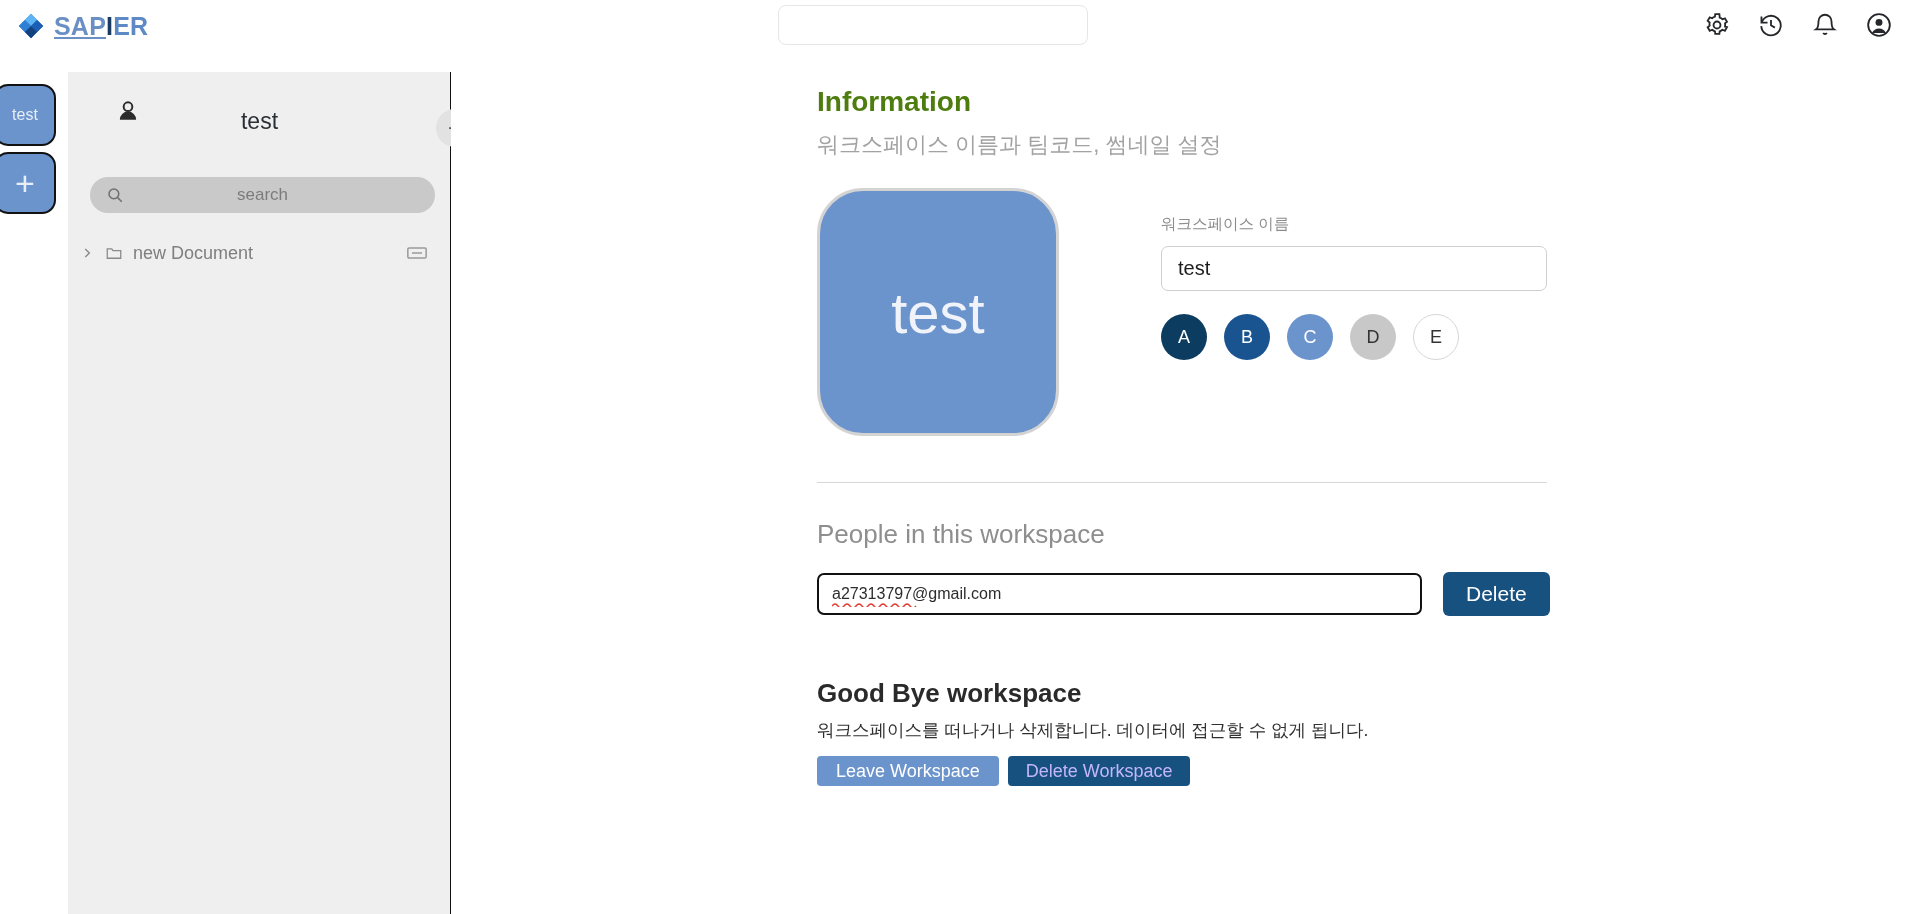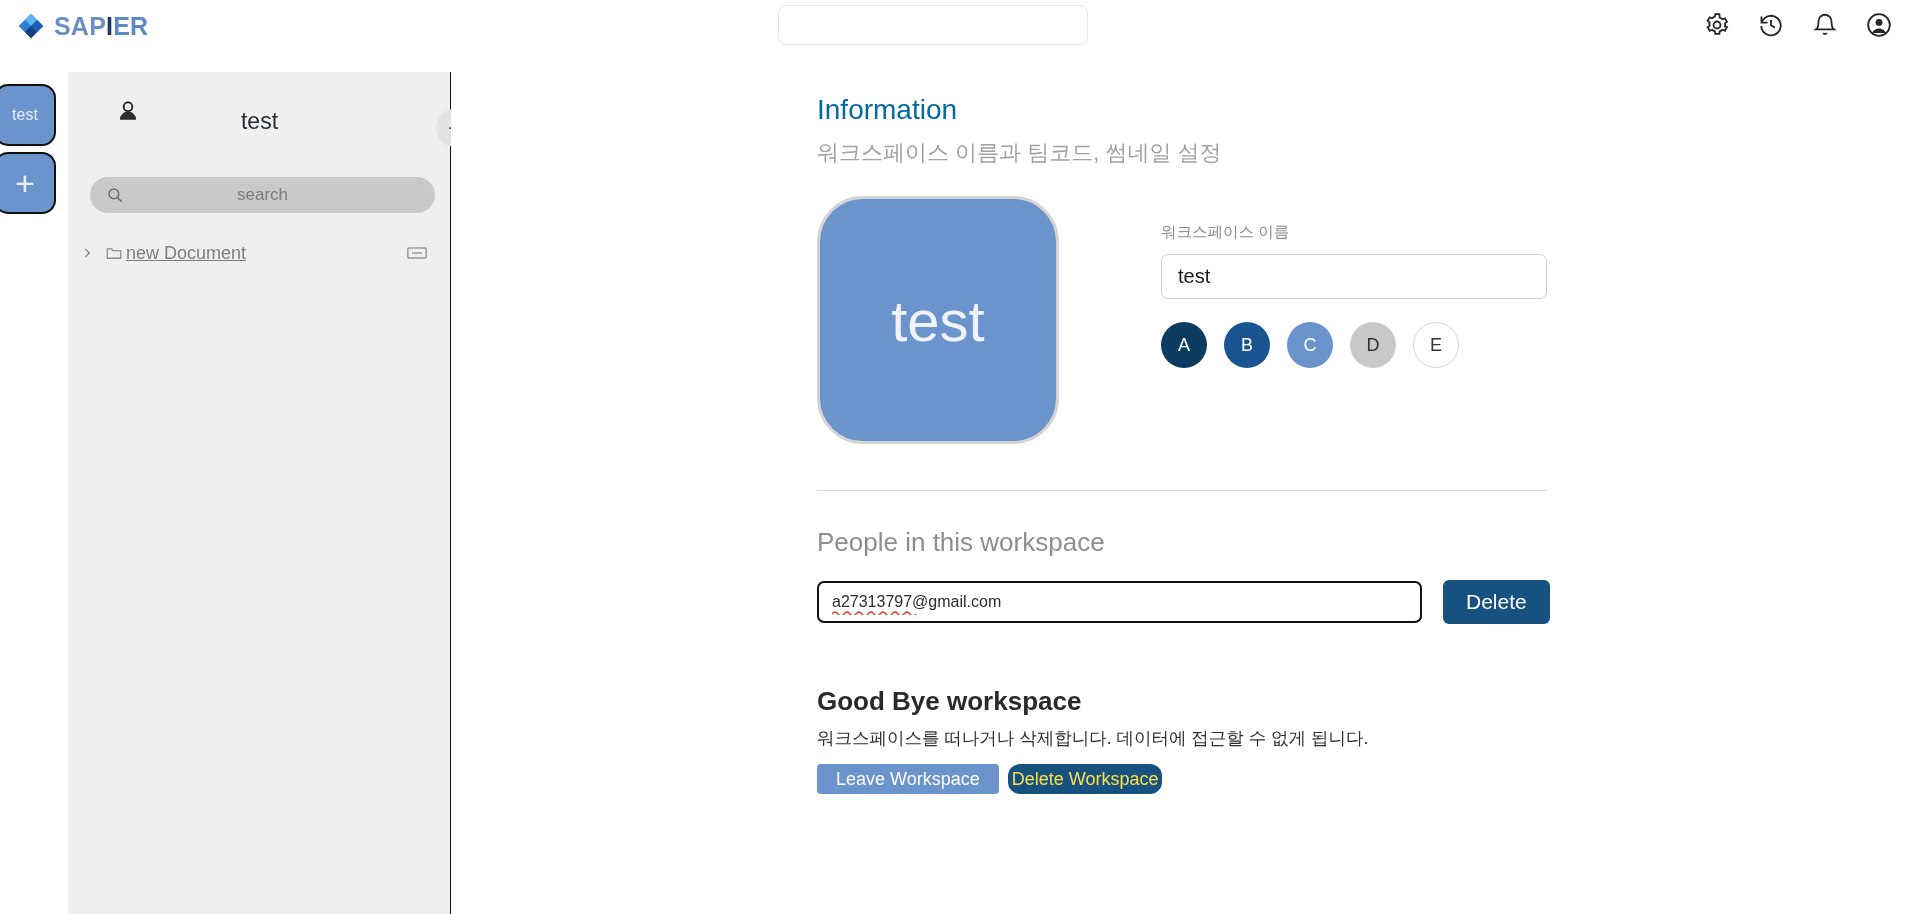--- a/index.html
+++ b/index.html
@@ -12,21 +12,21 @@
   .app { position: relative; width: 1914px; height: 914px; background:#fff; }
 
   
   .topbar {
     position: absolute; left:0; top:0; width:1914px; height:65px;
     background:#fff; display:flex; align-items:center;
   }
   .brand { position:absolute; left:18px; top:13px; display:flex; align-items:center; gap:10px; }
   .brand-mark { width:26px; height:26px; }
   .brand-text { font-size:25px; font-weight:bold; letter-spacing:0.2px; line-height:26px; }
-  .brand-text .l1 { color:#6a8fc4; }
+  .brand-text .l1 { color:#6a8fc4;text-decoration:underline; }
   .brand-text .l2 { color:#1b3a63; }
   .brand-text .l3 { color:#5d8ac4; }
 
   .header-search {
     position:absolute; left:778px; top:5px; width:310px; height:40px;
     border:1px solid #e6e6e6; border-radius:8px; background:#fff;
   }
 
   .topbar-icons {
     position:absolute; right:22px; top:12px; display:flex; align-items:center; gap:28px;
@@ -75,31 +75,31 @@
   .sb-search .mag { position:absolute; left:16px; top:9px; width:18px; height:18px; color:#6e6e6e; }
   .sb-search .ph {
     width:100%; text-align:center; font-size:17px; color:#7c7c7c;
   }
   .sb-row {
     position:absolute; left:0; top:164px; width:383px; height:34px;
     display:flex; align-items:center; cursor:pointer;
   }
   .sb-row .chev { margin-left:12px; width:14px; height:14px; color:#8a8a8a; }
   .sb-row .folder { margin-left:11px; width:18px; height:18px; color:#8a8a8a; }
-  .sb-row .lbl { margin-left:3px; font-size:18px; color:#7f7f7f;text-decoration:underline; }
+  .sb-row .lbl { margin-left:10px; font-size:18px; color:#7f7f7f; }
   .sb-row .rect { position:absolute; right:24px; width:20px; height:12px; color:#9a9a9a; }
 
   
   .main {
     position:absolute; left:451px; top:72px; width:1463px; height:842px;
     background:#fff; overflow:hidden;
   }
   .content { position:absolute; left:366px; top:0; width:730px; }
 
-  .h-info { font-size:28px; color:#0369a1; font-weight:400; margin-top:22px; }
+  .h-info { font-size:28px; color:#4d7c0f; font-weight:700; margin-top:14px; }
   .sub-info { font-size:22px; color:#a2a2a2; margin-top:12px; }
 
   .info-row { display:flex; margin-top:28px; }
   .thumb {
     width:248px; height:248px; background:#6b93cc;
     border:3px solid #d3d3d3; border-radius:46px;
     display:flex; align-items:center; justify-content:center;
     color:#f0f4fa; font-size:58px; cursor:pointer;
   }
   .name-col { margin-left:102px; padding-top:26px; }
@@ -141,22 +141,22 @@
 
   .h-bye { font-size:26px; color:#2a2a2a; font-weight:bold; margin-top:62px; }
   .sub-bye { font-size:17.5px; color:#2f2f2f; margin-top:9px; }
   .bye-btns { display:flex; gap:9px; margin-top:14px; }
   .btn-leave {
     background:#6b93cc; color:#fff; border:none; border-radius:4px;
     height:30px; padding:0 19px; font-size:18px; cursor:pointer;
     font-family:"Liberation Sans", sans-serif;
   }
   .btn-delete {
-    background:#17517f; color:#fde047; border:none; border-radius:12px;
-    height:30px; padding:0 4px; font-size:18px; cursor:pointer;
+    background:#17517f; color:#c4b5fd; border:none; border-radius:4px;
+    height:30px; padding:0 18px; font-size:18px; cursor:pointer;
     font-family:"Liberation Sans", sans-serif;
   }
 </style>
 </head>
 <body>
 
 <div class="app">
 
   <div class="topbar">
 

